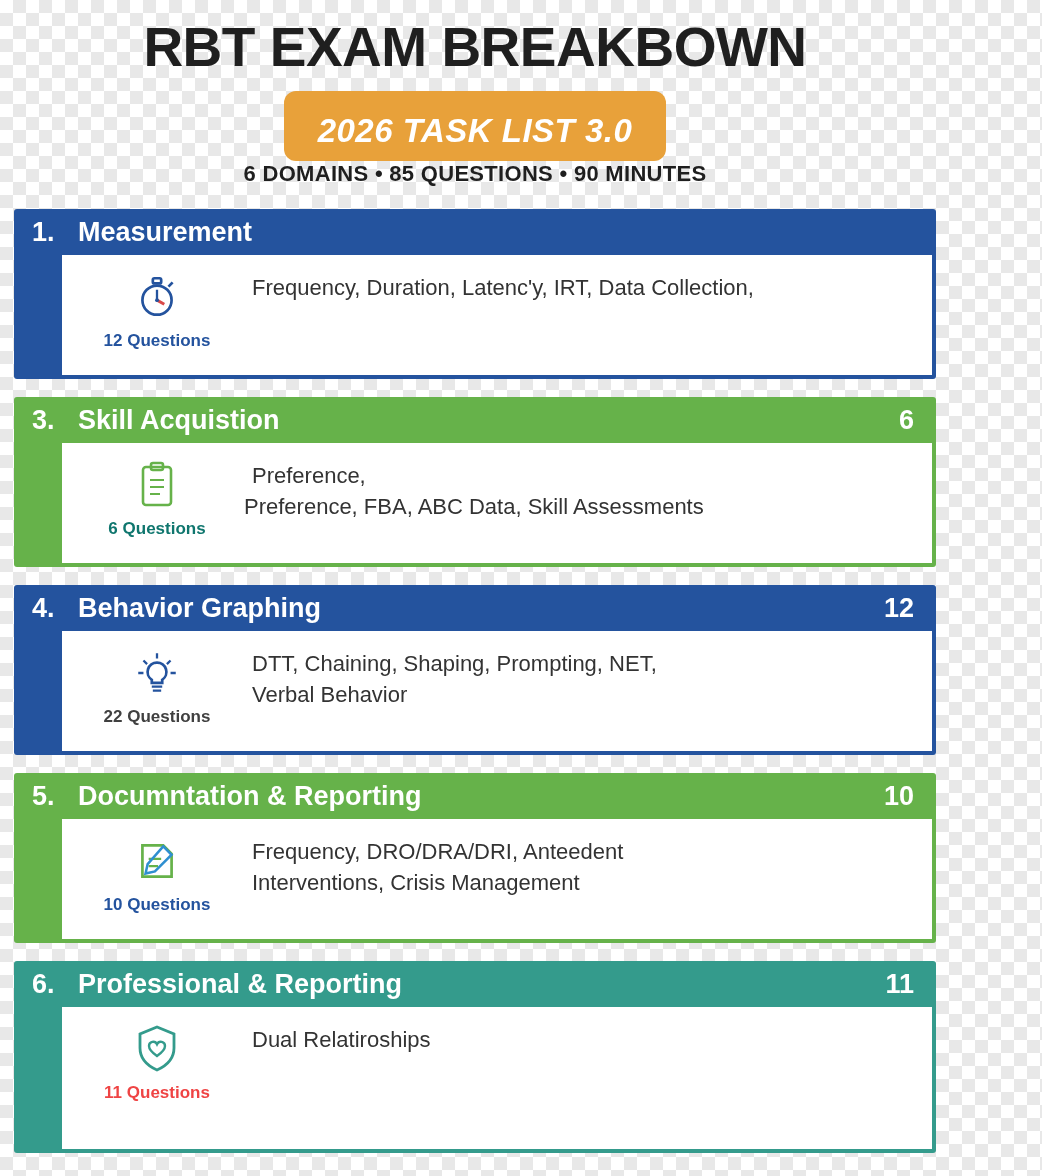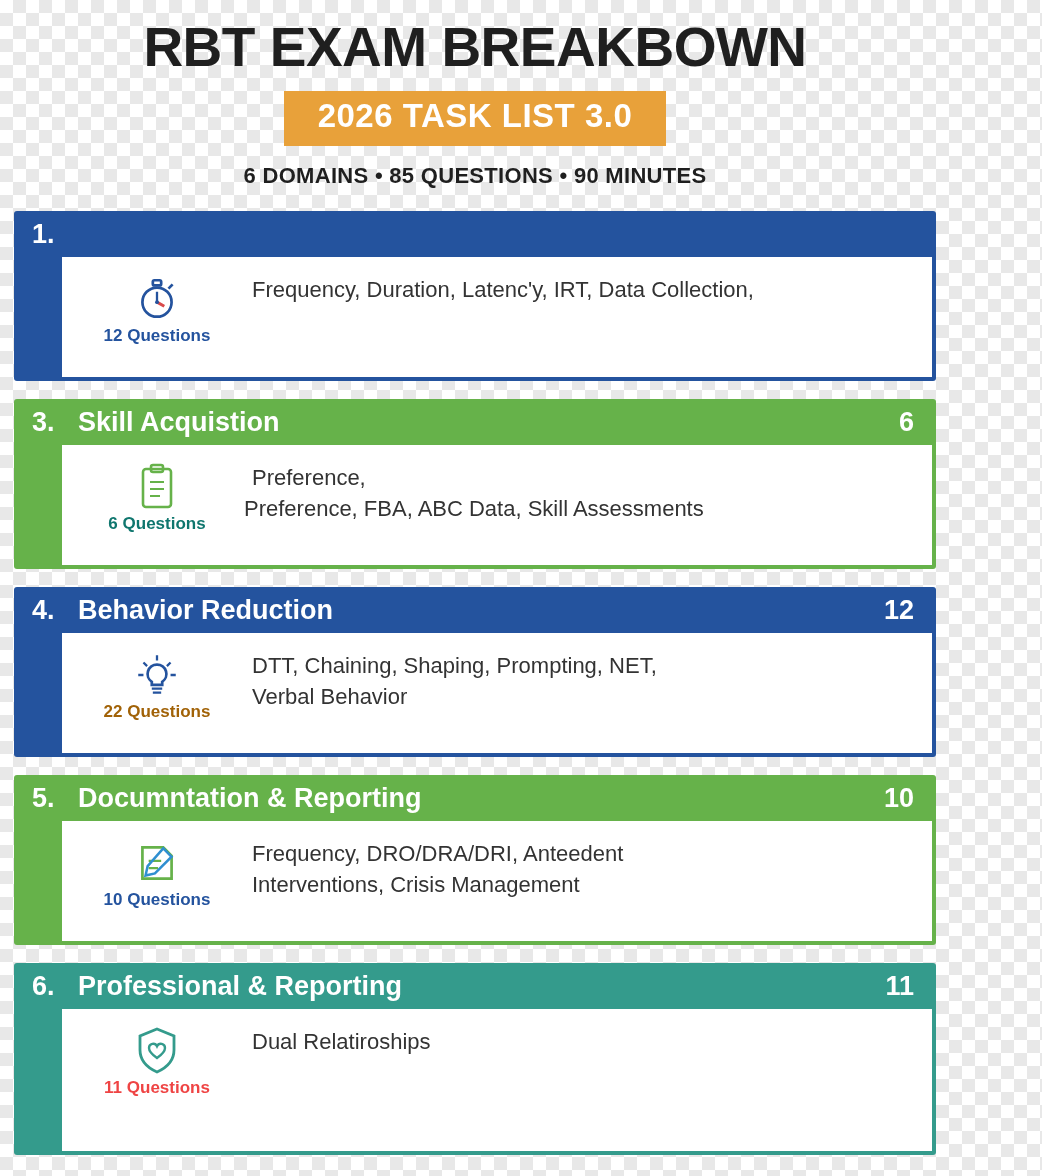--- a/index.html
+++ b/index.html
@@ -40,25 +40,25 @@
     margin: 0;
   }
   .subtitle-pill {
     display: inline-block;
     margin-top: 14px;
     background: #e8a13a;
     color: #ffffff;
     font-size: 33px;
     font-weight: bold;
     letter-spacing: 0.5px;
-    padding: 6px 34px 11px 34px;
-    border-radius: 0;
+    padding: 21px 34px 11px 34px;
+    border-radius: 12px;
+    font-style: italic;
   }
   .stats {
-    margin-top: 17px;
     font-size: 22px;
     font-weight: bold;
     color: #1f1f1f;
     letter-spacing: 0.3px;
   }
 
   
   .domains {
     margin-top: 22px;
     padding: 0 14px;
@@ -105,21 +105,21 @@
     text-align: center;
     padding-top: 4px;
   }
   .icon-box {
     height: 52px;
     display: flex;
     align-items: center;
     justify-content: center;
   }
   .q-label {
-    margin-top: 1px;
+    margin-top: 8px;
     font-size: 17px;
     font-weight: bold;
   }
   .topics {
     flex: 1 1 auto;
     padding: 6px 24px 0 0;
     font-size: 22px;
     color: #333333;
     line-height: 1.38;
   }
@@ -139,20 +139,21 @@
     <h1 class="title">RBT EXAM BREAKBOWN</h1>
     <div class="subtitle-pill">2026 TASK LIST 3.0</div>
     <div class="stats">6 DOMAINS • 85 QUESTIONS • 90 MINUTES</div>
   </div>
 
   <div class="domains">
 
     <div class="domain" style="background:#24539e;">
       <div class="domain-bar">
         <span class="domain-num">1.</span>
+        <span class="domain-name">Measurement</span>
         <span class="domain-count"></span>
       </div>
       <div class="domain-body">
         <div class="icon-col">
           <div class="icon-box">
             <svg width="50" height="50" viewBox="0 0 48 48" fill="none" stroke="#24539e" stroke-width="2.6">
               <circle cx="24" cy="27" r="14"></circle>
               <path d="M24 27 L24 17" stroke-width="2.2"></path>
               <path d="M24 27 L31 31" stroke="#d94a4a" stroke-width="2.8"></path>
               <rect x="20" y="6" width="8" height="5" rx="1.5"></rect>
@@ -188,33 +189,33 @@
         <div class="topics">
           <span class="line">Preference,</span>
           <span class="line indent" style="margin-left:-8px;">Preference, FBA, ABC Data, Skill Assessments</span>
         </div>
       </div>
     </div>
 
     <div class="domain" style="background:#24539e;">
       <div class="domain-bar">
         <span class="domain-num">4.</span>
-        <span class="domain-name">Behavior Reduction</span>
+        <span class="domain-name">Behavior Graphing</span>
         <span class="domain-count">12</span>
       </div>
       <div class="domain-body">
         <div class="icon-col">
           <div class="icon-box">
             <svg width="50" height="50" viewBox="0 0 48 48" fill="none" stroke="#24539e" stroke-width="2.6">
               <path d="M24 14 a9 9 0 0 1 5 16.5 v3 h-10 v-3 A9 9 0 0 1 24 14 z"></path>
               <path d="M19 37 h10 M20 41 h8" stroke-width="2.2"></path>
               <path d="M24 5 v5 M11 12 l3.5 3.5 M37 12 l-3.5 3.5 M6 24 h5 M37 24 h5" stroke-width="2.2"></path>
             </svg>
           </div>
-          <div class="q-label" style="color:#a16207;">22 Questions</div>
+          <div class="q-label" style="color:#404040;">22 Questions</div>
         </div>
         <div class="topics">
           <span class="line">DTT, Chaining, Shaping, Prompting, NET,</span>
           <span class="line">Verbal Behavior</span>
         </div>
       </div>
     </div>
 
     <div class="domain" style="background:#66b24a;">
       <div class="domain-bar">

